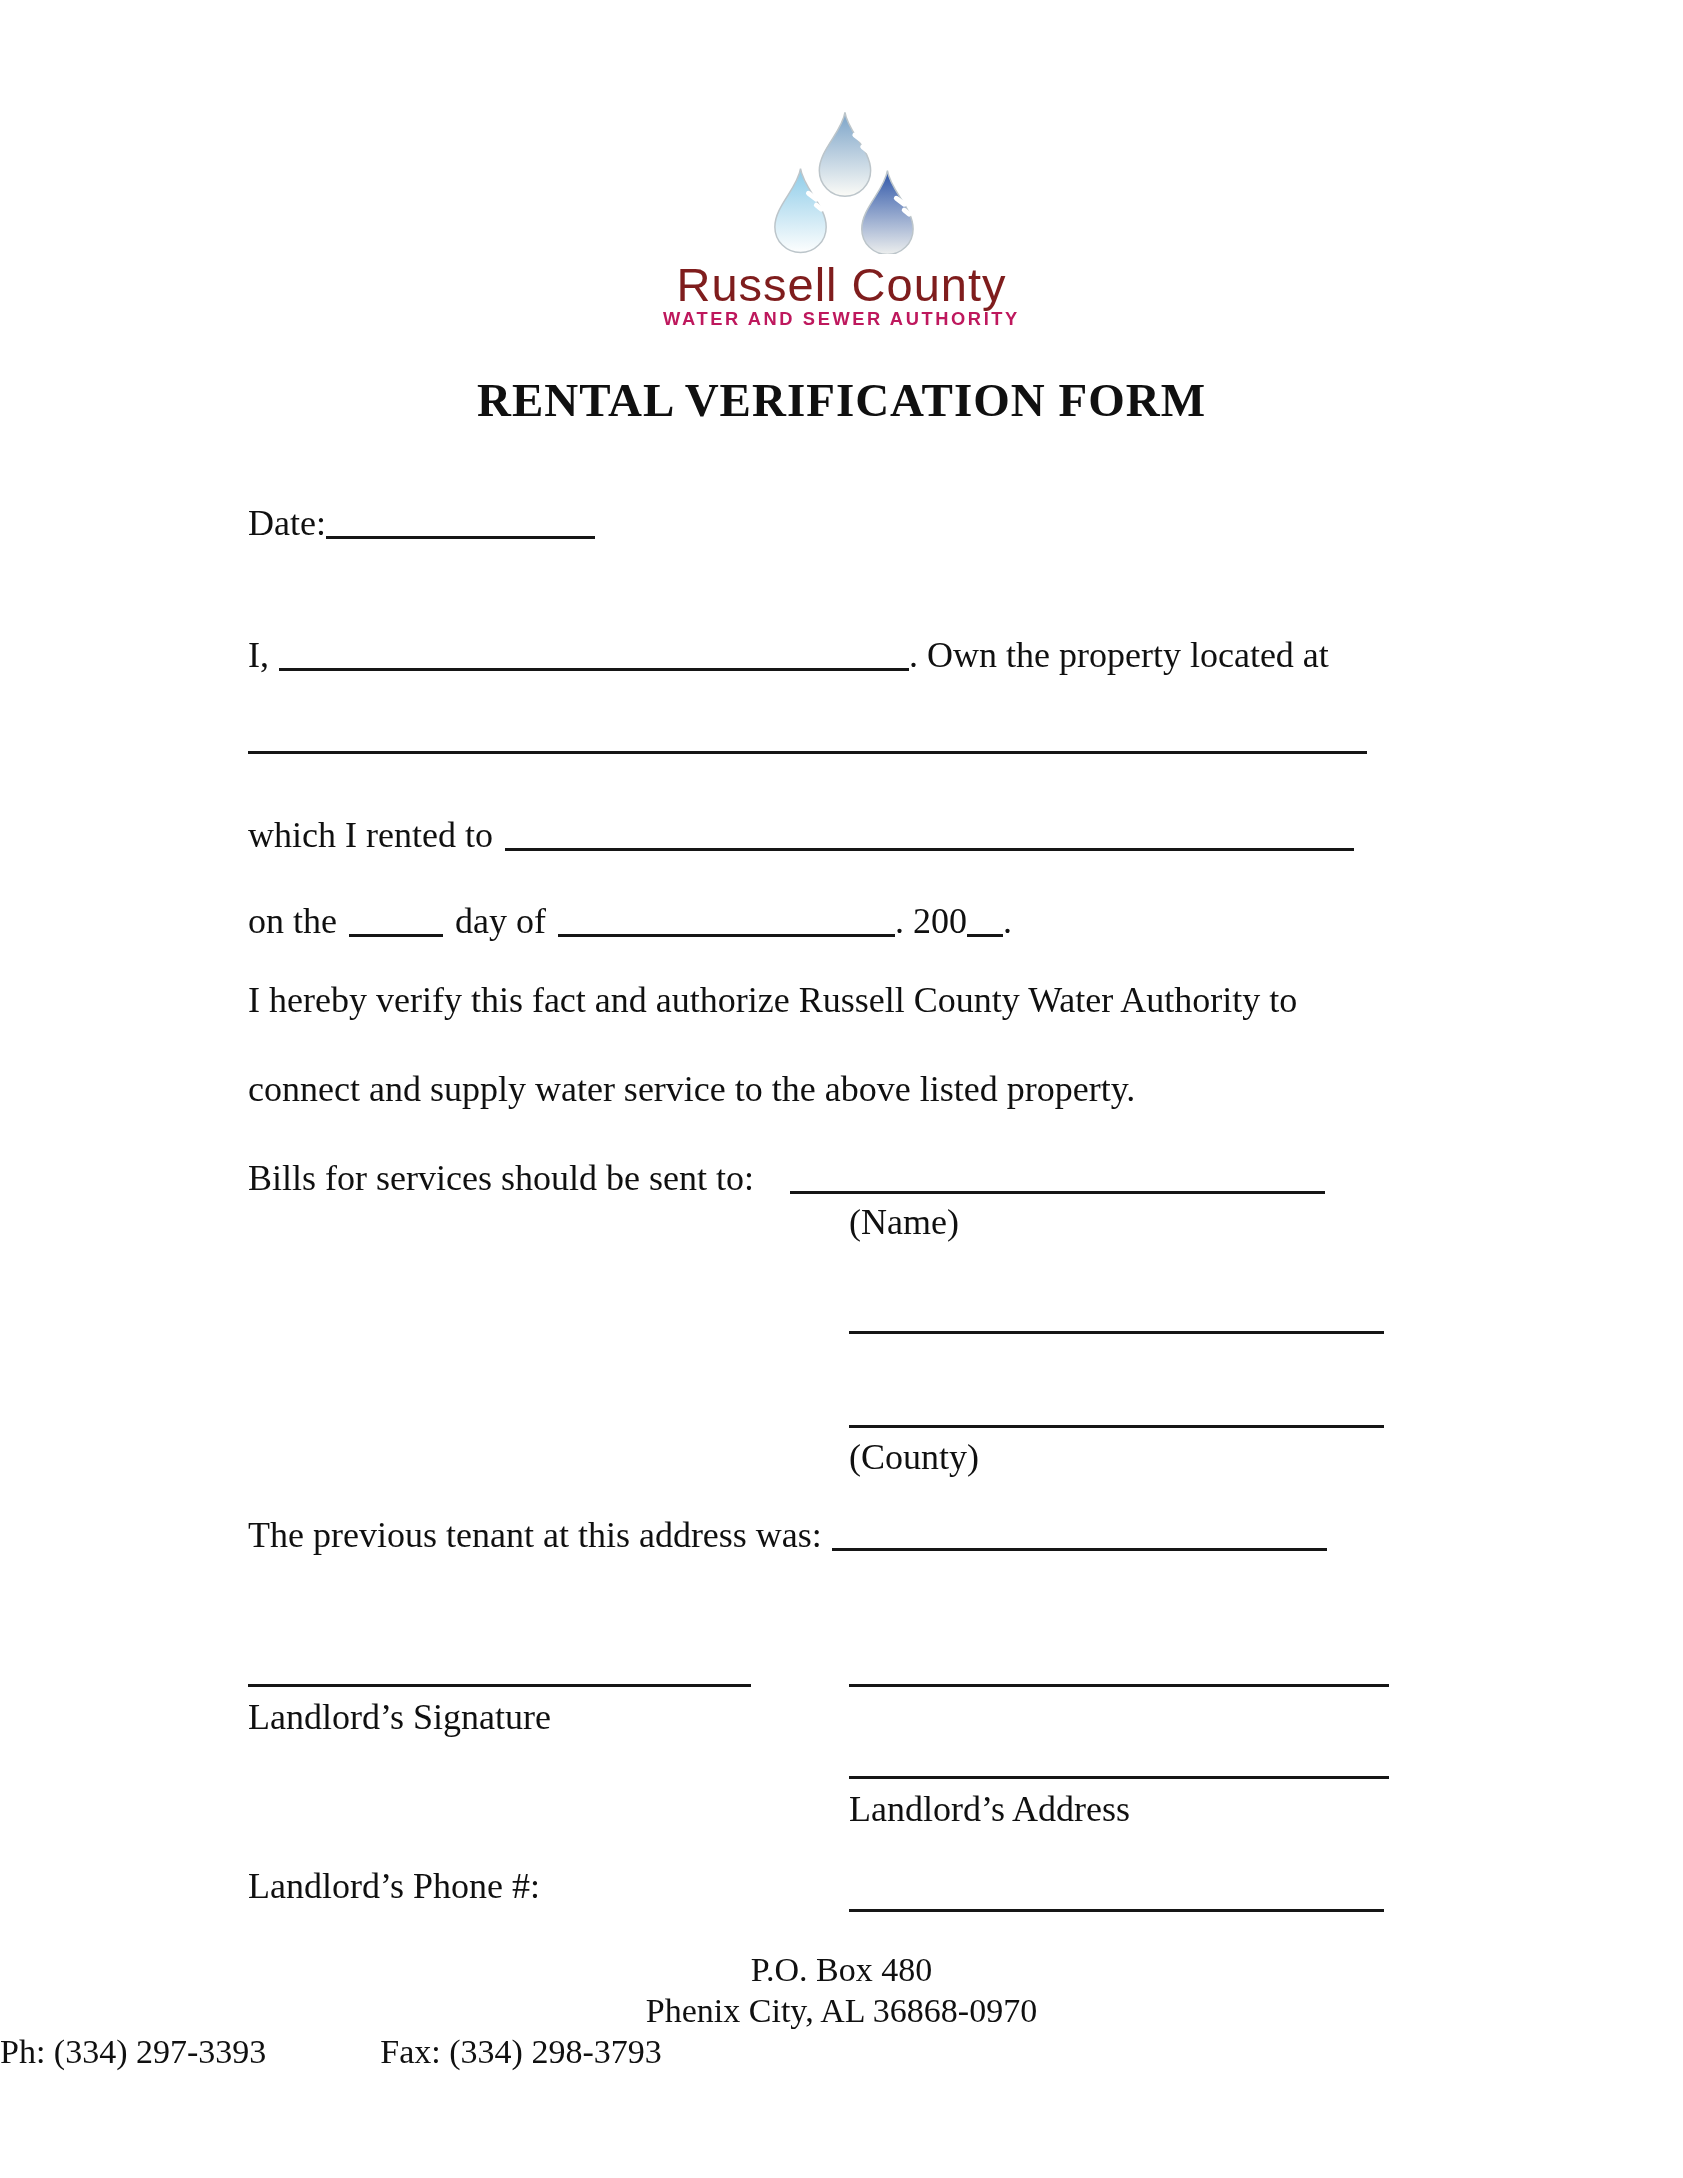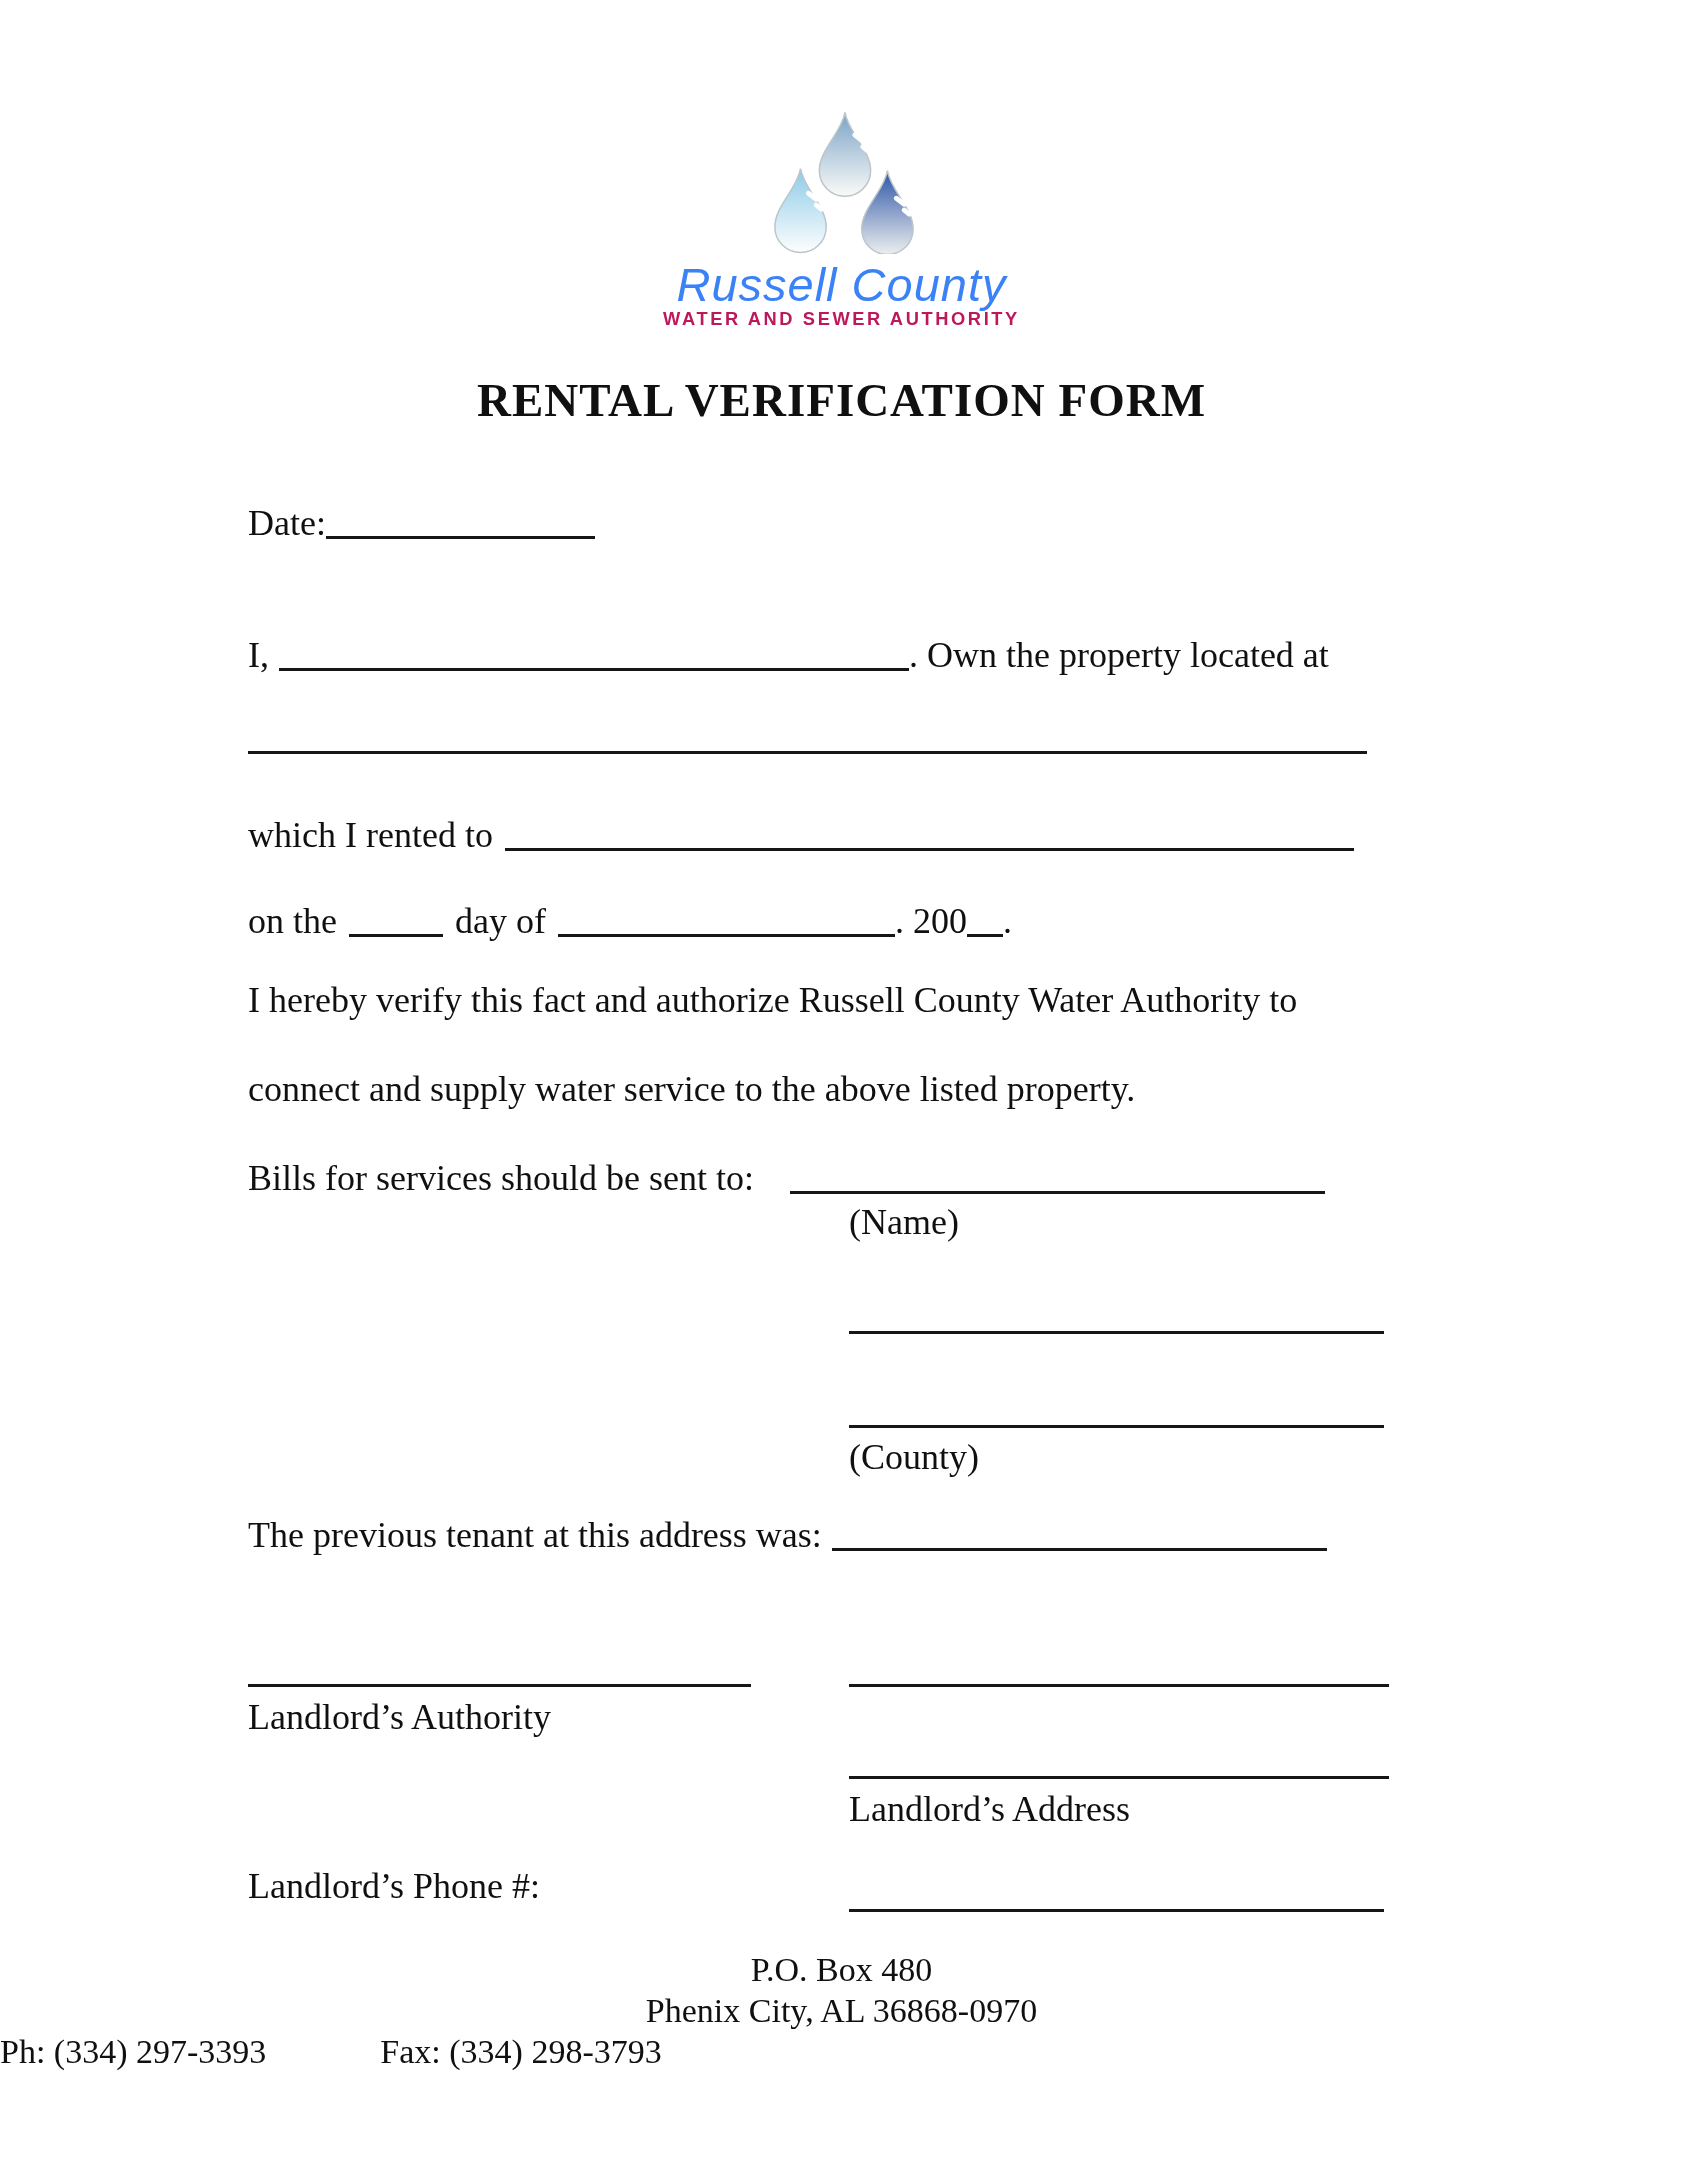--- a/index.html
+++ b/index.html
@@ -47,21 +47,21 @@
         <path d="M31 2 C34 22 57 40 57 61 C57 75.4 45.4 87 31 87 C16.6 87 5 75.4 5 61 C5 40 28 22 31 2 Z" fill="url(#gLeft)" stroke="#bcc5ca" stroke-width="1.5"></path>
         <path d="M39 27 l8 6 M47 39 l5 4" stroke="#ffffff" stroke-width="5" stroke-linecap="round" fill="none"></path>
       </g>
       <g transform="translate(95,64)">
         <path d="M31 2 C34 22 57 40 57 61 C57 75.4 45.4 87 31 87 C16.6 87 5 75.4 5 61 C5 40 28 22 31 2 Z" fill="url(#gRight)" stroke="#bcc5ca" stroke-width="1.5"></path>
         <path d="M40 30 l8 6 M48 42 l5 4" stroke="#ffffff" stroke-width="5" stroke-linecap="round" fill="none"></path>
       </g>
     </svg>
   </div>
 
-  <div class="row center org" style="top: 257px; color: #3b82f6; font-style: italic;">Russell County</div>
+  <div class="row center org" style="top: 257px; color: #7f1d1d;">Russell County</div>
   <div class="row center tagline" style="top: 308px; color: #be185d;">WATER AND SEWER AUTHORITY</div>
 
   <div class="row center title" style="top:373px;">RENTAL VERIFICATION FORM</div>
 
   <div class="row" style="top:496px;left:248px;">
     <span>Date:</span><span class="blank" style="width:269px;"></span>
   </div>
 
   <div class="row" style="top:628px;left:248px;">
     <span>I,</span><span class="blank" style="width:630px;margin-left:10px;"></span><span>. Own the property located at</span>
@@ -88,21 +88,21 @@
   <div class="rule" style="top:1331px;left:849px;width:535px;"></div>
   <div class="rule" style="top:1425px;left:849px;width:535px;"></div>
   <div class="row" style="top:1436px;left:849px;">(County)</div>
 
   <div class="row" style="top:1508px;left:248px;">
     <span>The previous tenant at this address was:</span><span class="blank" style="width:495px;margin-left:10px;"></span>
   </div>
 
   <div class="rule" style="top:1684px;left:248px;width:503px;"></div>
   <div class="rule" style="top:1684px;left:849px;width:540px;"></div>
-  <div class="row" style="top:1696px;left:248px;">Landlord’s Authority</div>
+  <div class="row" style="top:1696px;left:248px;">Landlord’s Signature</div>
 
   <div class="rule" style="top:1776px;left:849px;width:540px;"></div>
   <div class="row" style="top:1788px;left:849px;">Landlord’s Address</div>
 
   <div class="row" style="top:1865px;left:248px;">Landlord’s Phone #:</div>
   <div class="rule" style="top:1909px;left:849px;width:535px;"></div>
 
   <div class="row center footer" style="top:1949px;">
     <div>P.O. Box 480</div>
     <div>Phenix City, AL 36868-0970</div>

